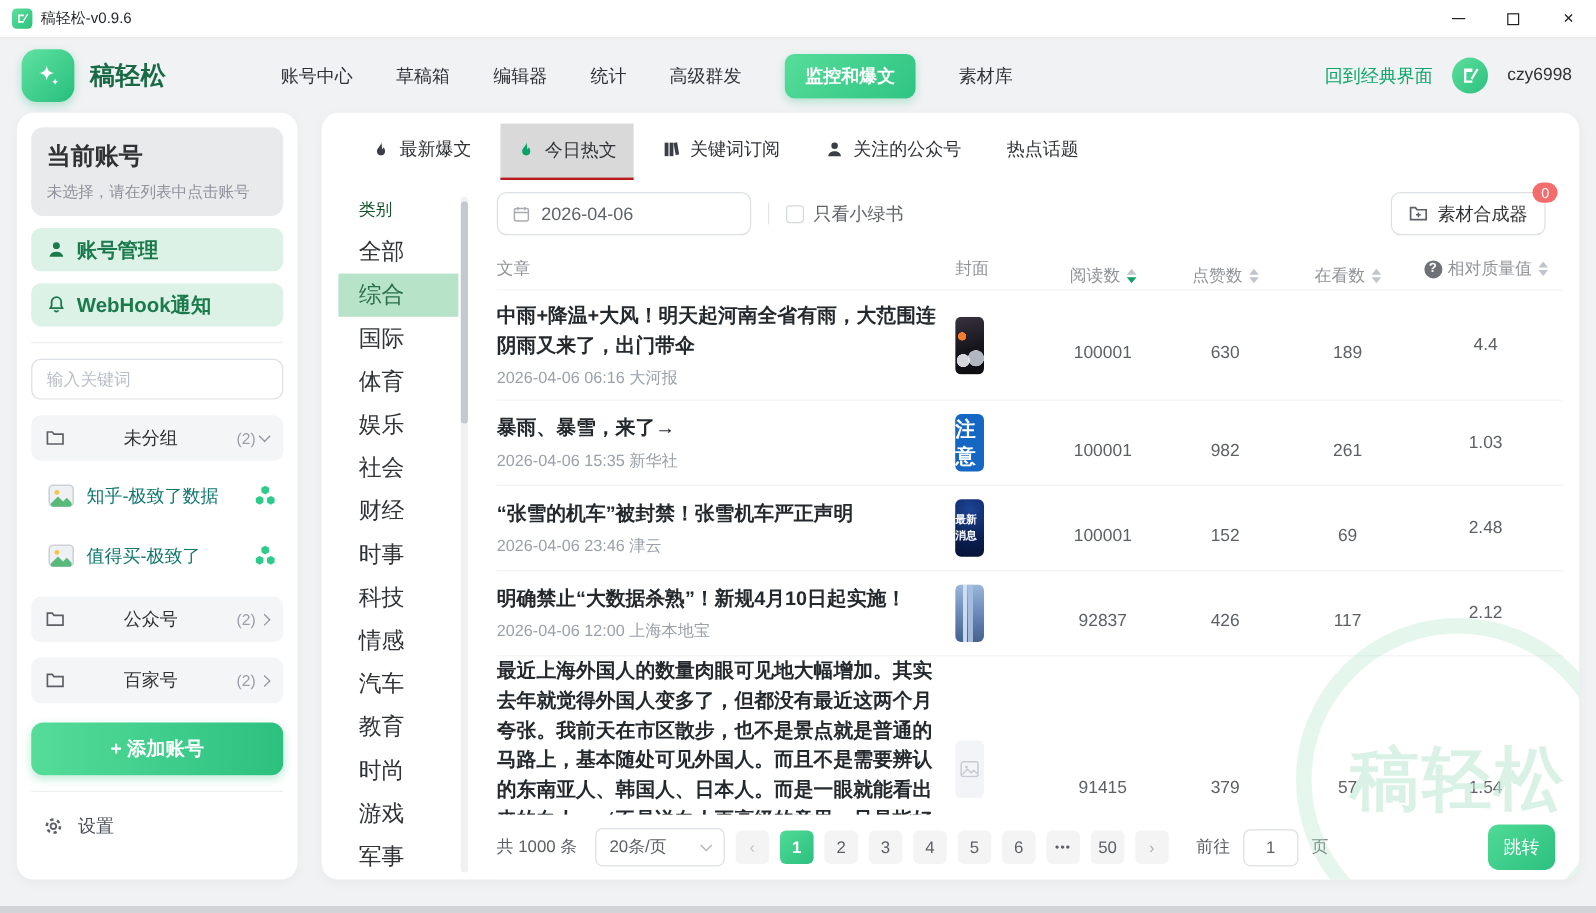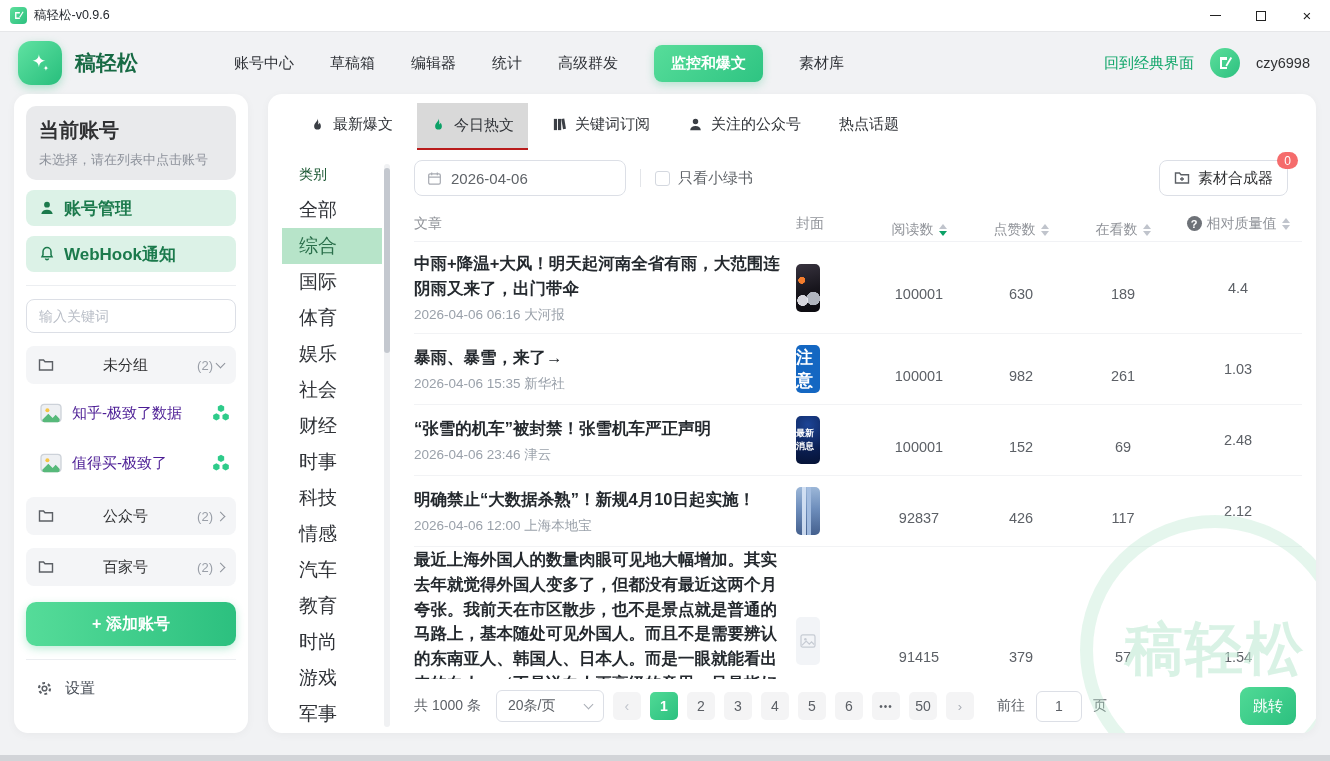--- a/index.html
+++ b/index.html
@@ -39,21 +39,21 @@
   .hr{border-top:1px solid #eceef1;margin:13px 0 3px;}
   .kw-input{height:34px;border:1px solid #dcdfe6;border-radius:8px;padding:0 12px;font-size:14px;color:#606266;margin-top:10px;width:100%;outline:none;background:#fff;}
   .kw-input::placeholder{color:#b9bec7;}
   .group-row{height:38px;border-radius:8px;background:#f4f5f7;display:flex;align-items:center;padding:0 12px;margin-top:13px;cursor:pointer;}
   .group-name{flex:1;text-align:center;font-size:15px;color:#303133;}
   .group-count{font-size:13px;color:#9a9fa8;margin-right:4px;}
   .chev{width:7px;height:7px;border-right:1.6px solid #8d929b;border-bottom:1.6px solid #8d929b;display:inline-block;}
   .chev.down{transform:rotate(45deg);margin-top:-3px;}
   .chev.right{transform:rotate(-45deg);}
   .acc-row{height:42px;display:flex;align-items:center;gap:9px;padding:0 4px 0 13px;margin-top:8px;cursor:pointer;}
-  .acc-name{flex:1;font-size:15px;color:#4c1d95;}
+  .acc-name{flex:1;font-size:15px;color:#0f766e;}
   .add-btn{height:44px;border-radius:10px;margin-top:16px;background:linear-gradient(90deg,#55dc99,#2cc07f);color:#fff;font-weight:bold;font-size:16px;display:flex;align-items:center;justify-content:center;gap:6px;cursor:pointer;box-shadow:0 3px 8px rgba(44,192,127,.3);}
   .foot-row{height:34px;display:flex;align-items:center;gap:12px;padding-left:10px;margin-top:8px;font-size:15px;color:#474d56;cursor:pointer;}
   .foot-row.logout{color:#d7373f;}
 
   
   .main{flex:1;background:#fff;border-radius:14px;box-shadow:0 2px 10px rgba(0,0,0,.04);padding:8px 14px 0 14px;display:flex;flex-direction:column;position:relative;overflow:hidden;}
   .tabs{display:flex;align-items:center;gap:10px;padding-left:14px;}
   .tab{display:flex;align-items:center;gap:8px;font-size:15px;color:#2f3237;padding:13px 14px;cursor:pointer;border-bottom:3px solid transparent;}
   .tab.active{background:#d9d9d9;border-bottom:2px solid #b91c1c;}
   .main-body{flex:1;display:flex;min-height:0;}

